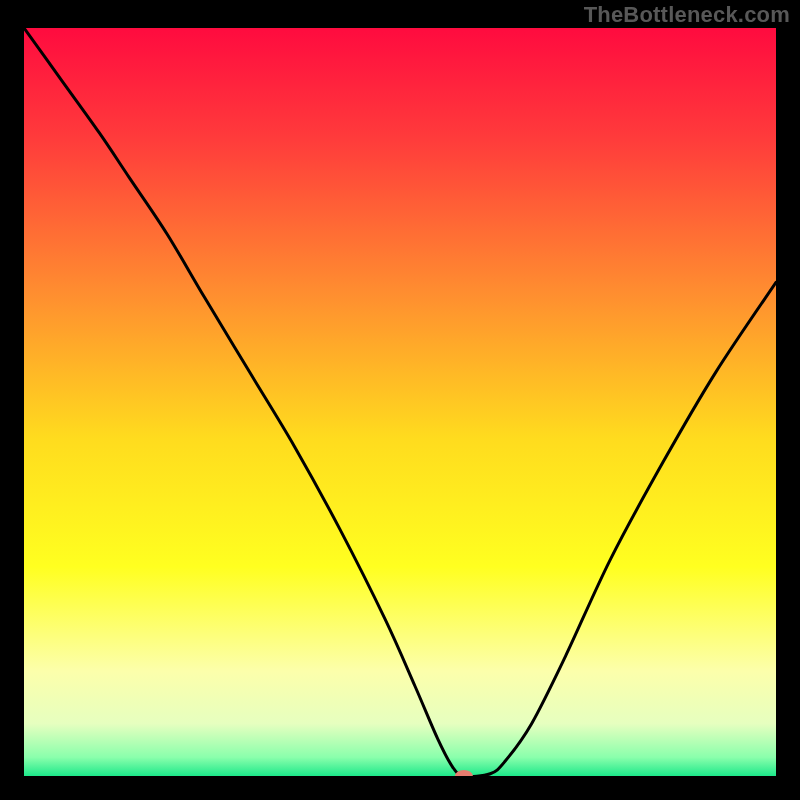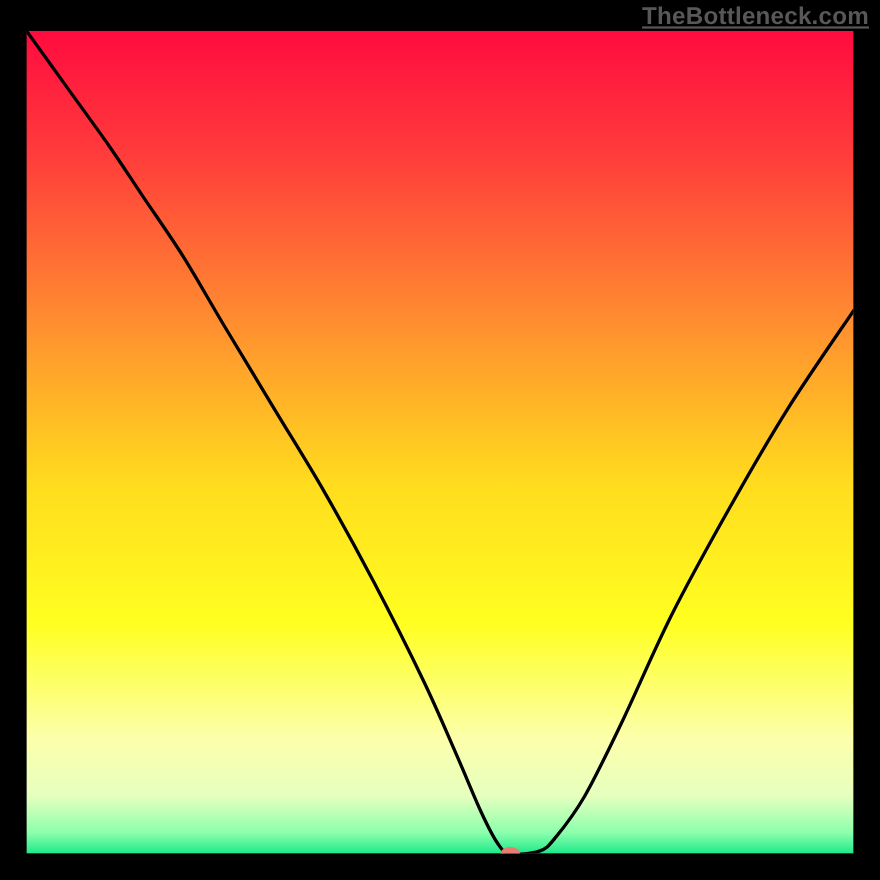--- a/index.html
+++ b/index.html
@@ -19,21 +19,20 @@
   }
   .watermark {
     position: absolute;
     top: 2px;
     right: 10px;
     color: #585858;
     font-size: 22px;
     font-weight: 600;
     letter-spacing: 0.2px;
     user-select: none;
-    text-decoration: underline;
   }
   .plot {
     position: absolute;
     left: 24px;
     top: 28px;
     width: 752px;
     height: 748px;
   }
   .plot svg {
     display: block;

